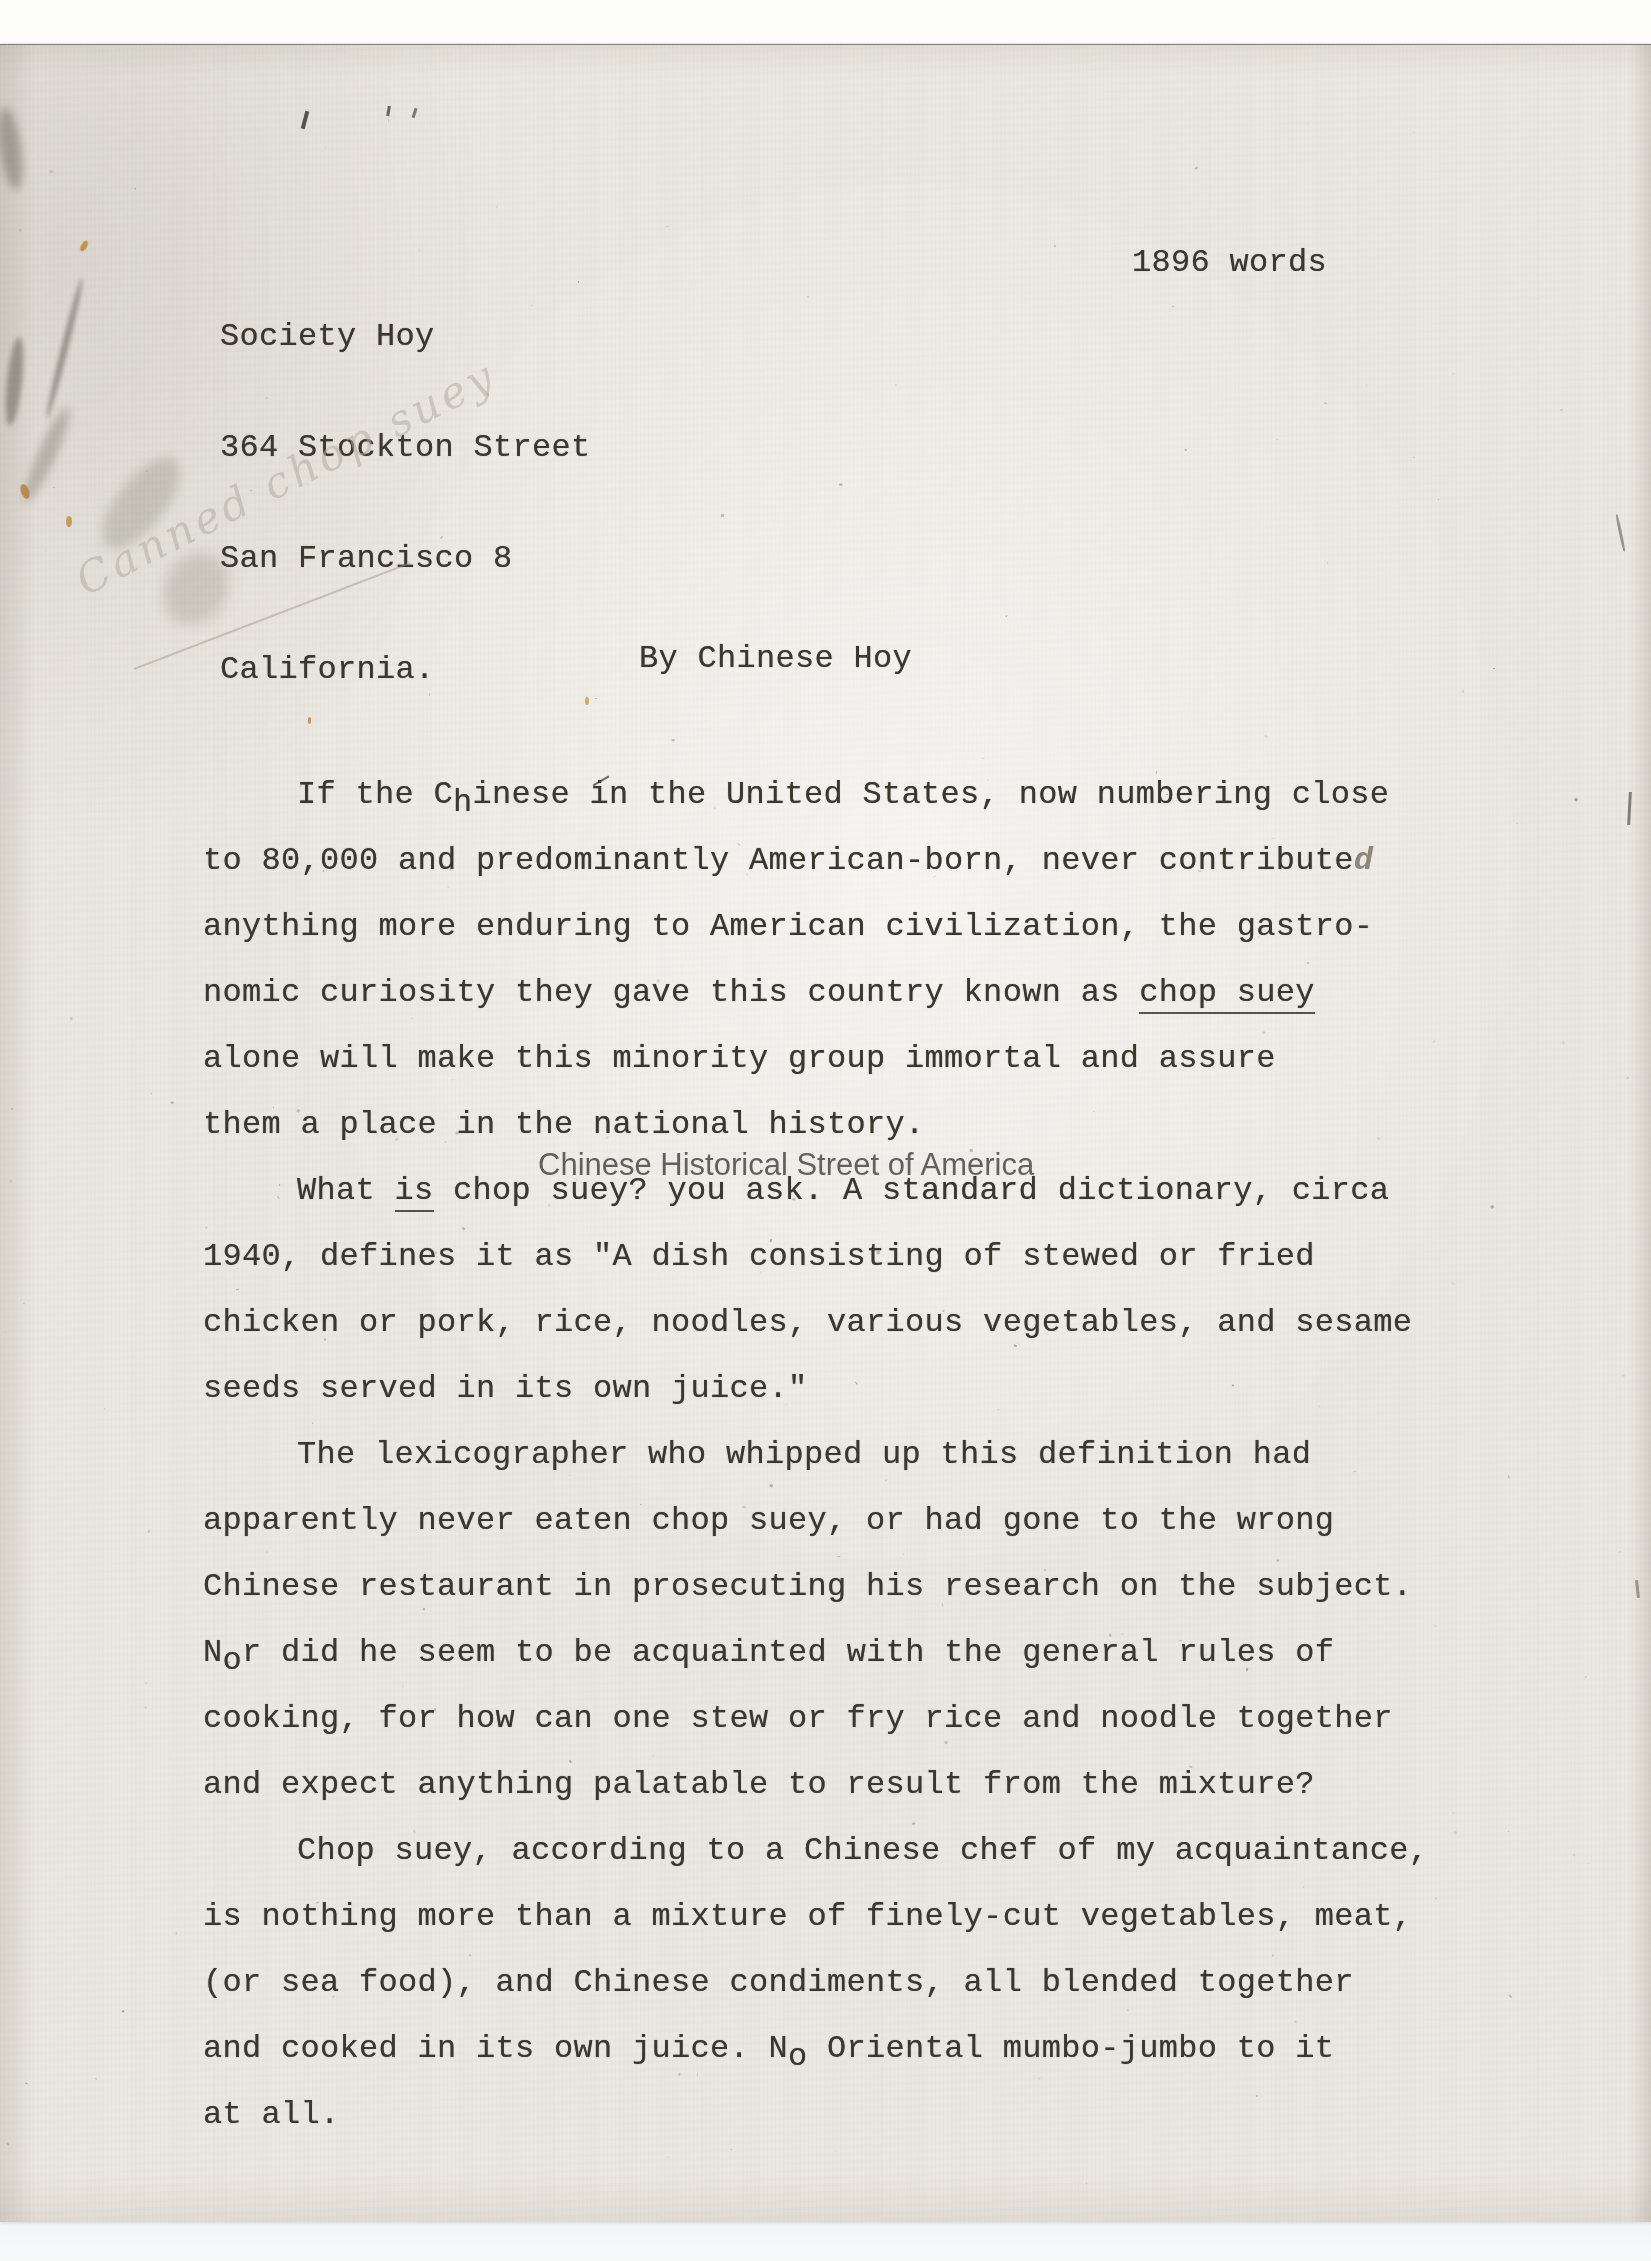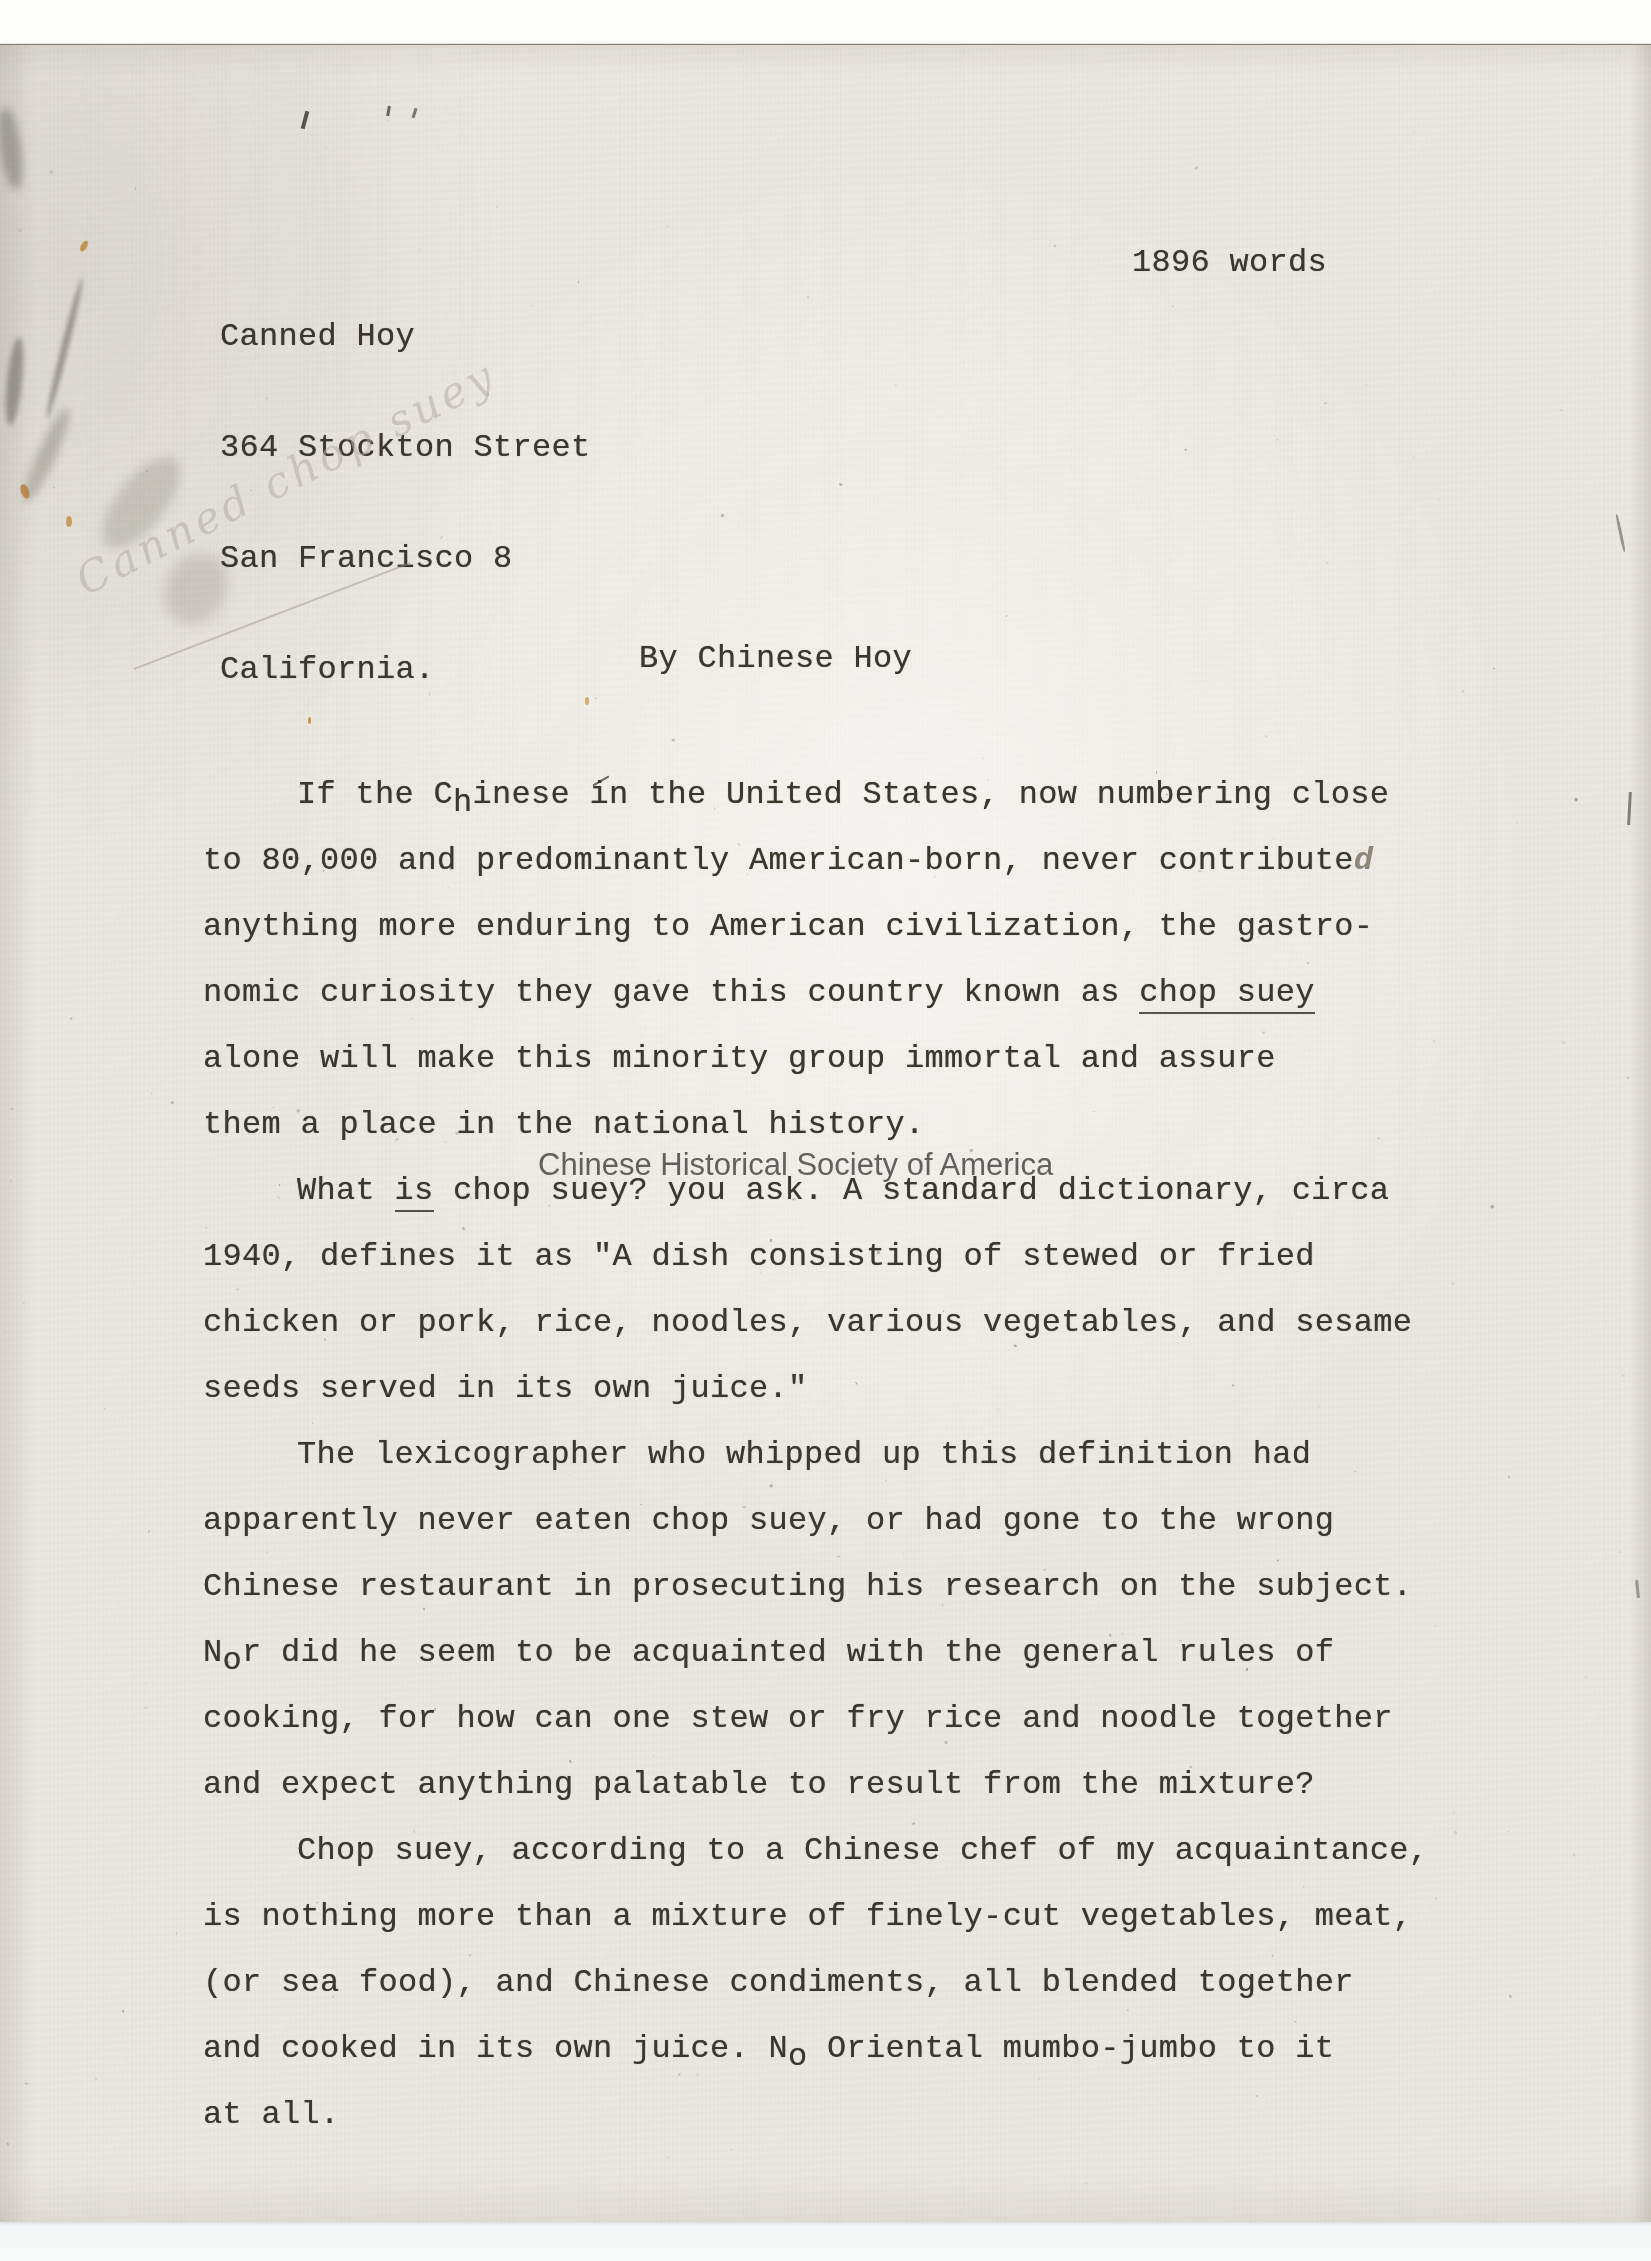--- a/index.html
+++ b/index.html
@@ -79,36 +79,36 @@
 
   <div class="mark" style="left:303px;top:66px;width:4.1px;height:18px;background:rgba(50,48,42,0.8);transform:rotate(15deg);"></div>
   <div class="mark" style="left:387px;top:61px;width:3.4px;height:10.3px;background:rgba(50,48,42,0.7);transform:rotate(10deg);"></div>
   <div class="mark" style="left:413px;top:63px;width:3.4px;height:10.3px;background:rgba(50,48,42,0.6);transform:rotate(18deg);"></div>
   <div class="mark" style="left:600px;top:727px;width:2.1px;height:18px;background:rgba(60,58,50,0.75);transform:rotate(60deg);"></div>
   <div class="mark" style="left:1619px;top:469px;width:2.8px;height:38px;background:rgba(85,82,72,0.55);transform:rotate(-12deg);border-radius:40%;"></div>
   <div class="mark" style="left:1628px;top:747px;width:3.4px;height:33px;background:rgba(60,58,50,0.6);transform:rotate(3deg);"></div>
   <div class="mark" style="left:1636px;top:1535px;width:2.8px;height:18px;background:rgba(80,77,68,0.5);transform:rotate(-6deg);"></div>
 
   <div class="typed header-block">
-    <div>Canned Hoy</div>
+    <div>Society Hoy</div>
     <div>364 Stockton Street</div>
     <div>San Francisco 8</div>
     <div>California.</div>
   </div>
 
   <div class="typed word-count">1896 words</div>
 
   <div class="pencil-note">Canned chop suey</div>
   <div class="pencil-underline"></div>
 
   <div class="typed byline">By Chinese Hoy</div>
 
   <div class="typed body-text" id="body-text"><div class="line indent"><span>If the C</span><span class="seg-sub">h</span><span>inese in the United States, now numbering close</span></div><div class="line"><span>to 80,000 and predominantly American-born, never contribute</span><span class="seg-hand">d</span></div><div class="line"><span>anything more enduring to American civilization, the gastro-</span></div><div class="line"><span>nomic curiosity they gave this country known as </span><span class="seg-underline">chop suey</span></div><div class="line"><span>alone will make this minority group immortal and assure</span></div><div class="line"><span>them a place in the national history.</span></div><div class="line indent"><span>What </span><span class="seg-underline">is</span><span> chop suey? you ask. A standard dictionary, circa</span></div><div class="line"><span>1940, defines it as "A dish consisting of stewed or fried</span></div><div class="line"><span>chicken or pork, rice, noodles, various vegetables, and sesame</span></div><div class="line"><span>seeds served in its own juice."</span></div><div class="line indent"><span>The lexicographer who whipped up this definition had</span></div><div class="line"><span>apparently never eaten chop suey, or had gone to the wrong</span></div><div class="line"><span>Chinese restaurant in prosecuting his research on the subject.</span></div><div class="line"><span>N</span><span class="seg-sub">o</span><span>r did he seem to be acquainted with the general rules of</span></div><div class="line"><span>cooking, for how can one stew or fry rice and noodle together</span></div><div class="line"><span>and expect anything palatable to result from the mixture?</span></div><div class="line indent"><span>Chop suey, according to a Chinese chef of my acquaintance,</span></div><div class="line"><span>is nothing more than a mixture of finely-cut vegetables, meat,</span></div><div class="line"><span>(or sea food), and Chinese condiments, all blended together</span></div><div class="line"><span>and cooked in its own juice. N</span><span class="seg-sub">o</span><span> Oriental mumbo-jumbo to it</span></div><div class="line"><span>at all.</span></div></div>
 
-  <div class="watermark">Chinese Historical Society of America</div>
+  <div class="watermark">Chinese Historical Street of America</div>
 
   <div id="specks">
       <i class="mark" style="left:19px;top:184px;width:2.7px;height:2.6px;background:#8b8677;opacity:0.25;transform:rotate(84deg);"></i>
       <i class="mark" style="left:393px;top:1213px;width:2.2px;height:1.4px;background:#6e6a5f;opacity:0.37;transform:rotate(93deg);"></i>
       <i class="mark" style="left:323px;top:825px;width:1.3px;height:2.1px;background:#585449;opacity:0.44;transform:rotate(45deg);"></i>
       <i class="mark" style="left:1438px;top:454px;width:1px;height:1.1px;background:#585449;opacity:0.30;transform:rotate(137deg);"></i>
       <i class="mark" style="left:122px;top:1965px;width:1.9px;height:2.4px;background:#4a473f;opacity:0.44;transform:rotate(112deg);"></i>
       <i class="mark" style="left:1508px;top:1786px;width:0.8px;height:1.2px;background:#585449;opacity:0.26;transform:rotate(4deg);"></i>
       <i class="mark" style="left:145px;top:1662px;width:1.4px;height:1.9px;background:#8b8677;opacity:0.43;transform:rotate(127deg);"></i>
       <i class="mark" style="left:1127px;top:747px;width:1.4px;height:1.1px;background:#6e6a5f;opacity:0.42;transform:rotate(58deg);"></i>

